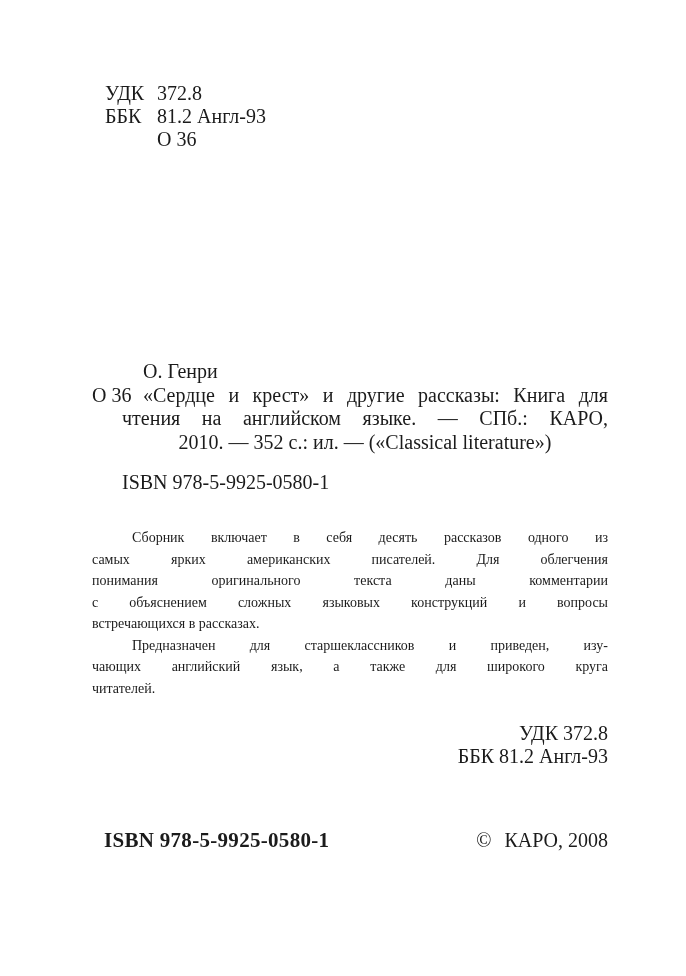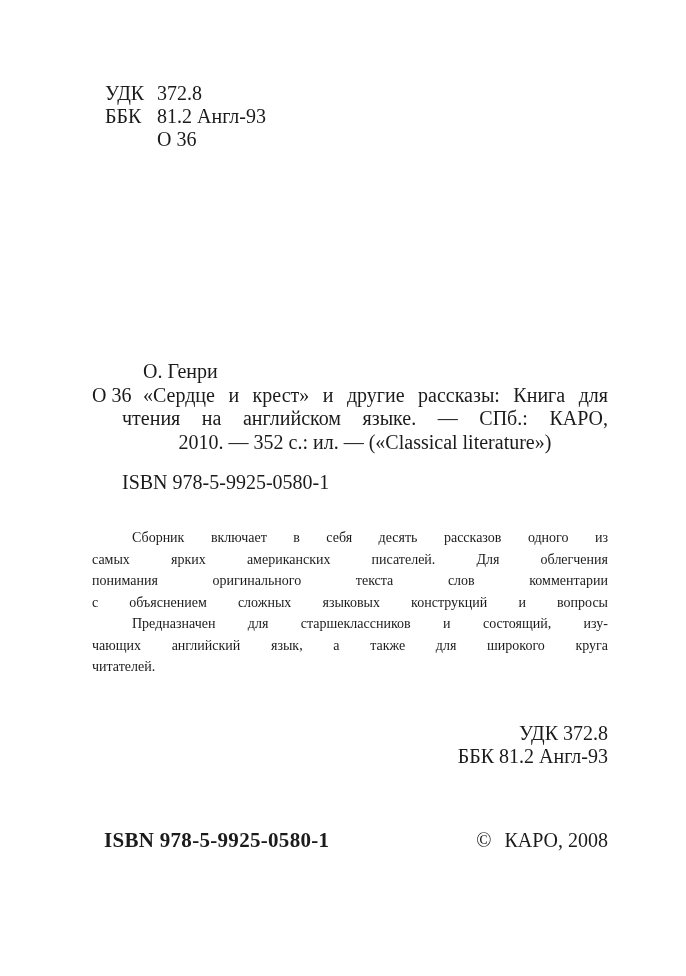--- a/index.html
+++ b/index.html
@@ -146,23 +146,24 @@
       <div class="rline j ind">«Сердце и крест» и другие рассказы: Книга для</div>
       <div class="rline j">чтения на английском языке. — СПб.: КАРО,</div>
       <div class="rline">2010. — 352 с.: ил. — («Classical literature»)</div>
     </div>
     <div class="isbn">ISBN 978-5-9925-0580-1</div>
   </div>
 
   <div class="annotation">
     <div class="aline j ind">Сборник включает в себя десять рассказов одного из</div>
     <div class="aline j">самых ярких американских писателей. Для облегчения</div>
-    <div class="aline j">понимания оригинального текста слов комментарии</div>
+    <div class="aline j">понимания оригинального текста даны комментарии</div>
     <div class="aline j">с объяснением сложных языковых конструкций и вопросы</div>
-    <div class="aline j ind">Предназначен для старшеклассников и состоящий, изу-</div>
+    <div class="aline">встречающихся в рассказах.</div>
+    <div class="aline j ind">Предназначен для старшеклассников и приведен, изу-</div>
     <div class="aline j">чающих английский язык, а также для широкого круга</div>
     <div class="aline">читателей.</div>
   </div>
 
   <div class="right-block">
     <div>УДК 372.8</div>
     <div>ББК 81.2 Англ-93</div>
   </div>
 
   <div class="footer">

